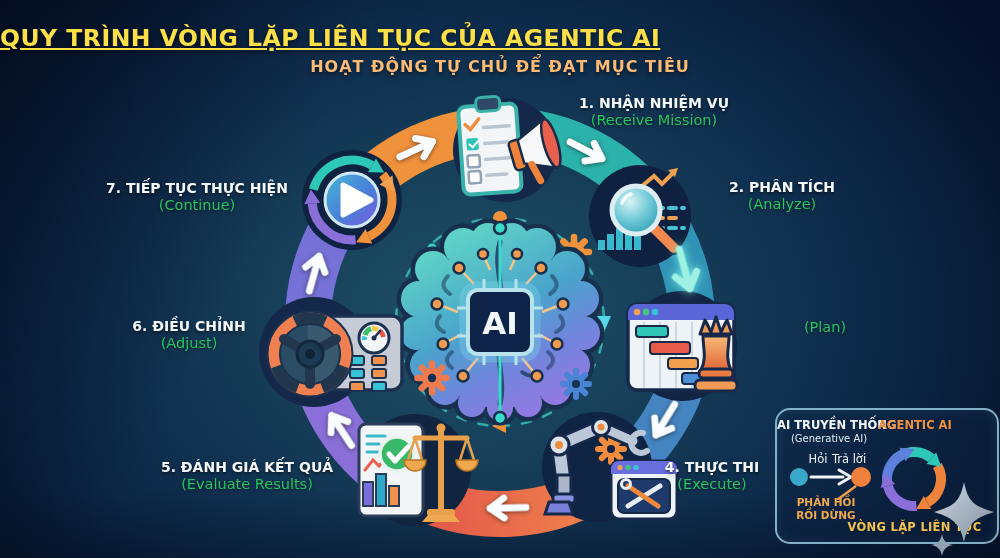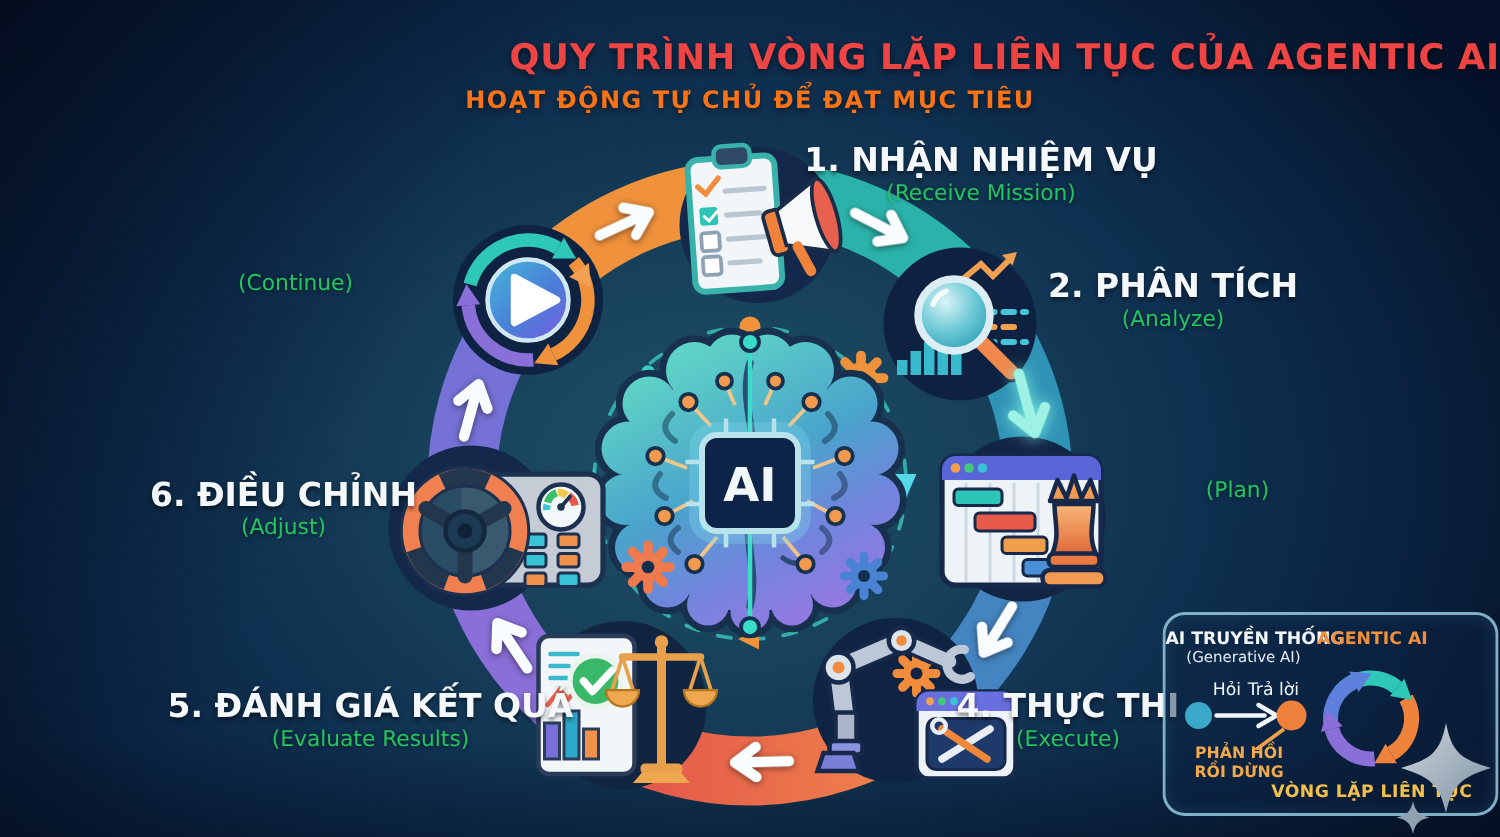--- a/index.html
+++ b/index.html
@@ -5,28 +5,28 @@
   html,body{margin:0;padding:0;background:#05112a;}
   .stage{position:relative;width:1000px;height:558px;overflow:hidden;
          font-family:"DejaVu Sans","Liberation Sans",sans-serif;}
   .bg{position:absolute;inset:0;
       background:
         linear-gradient(118deg, rgba(4,10,26,.6) 0%, rgba(4,10,26,0) 30%),
         linear-gradient(0deg, rgba(4,10,26,.35) 0%, rgba(4,10,26,0) 12%),
         radial-gradient(620px 470px at 47% 56%,
           #1f5168 0%, #17405a 30%, #0f3050 54%, #0a2342 74%, #071830 90%, #05112a 100%);}
   .scene{position:absolute;inset:0;width:1000px;height:558px;}
-  .hdr-title{position:absolute;top:24px;left:0;width:100%;text-align:right;
-      font-size:23.5px;font-weight:bold;letter-spacing:.5px;color:#ef4444;
-      text-shadow:0 2px 5px rgba(0,0,0,.55);}
+  .hdr-title{position:absolute;top:24px;left:0;width:100%;text-align:left;
+      font-size:23.5px;font-weight:bold;letter-spacing:.5px;color:#fde047;
+      text-shadow:0 2px 5px rgba(0,0,0,.55);text-decoration:underline;}
   .hdr-sub{position:absolute;top:57px;left:0;width:100%;text-align:center;
-      font-size:16px;font-weight:bold;letter-spacing:1px;color:#f97316;
+      font-size:16px;font-weight:bold;letter-spacing:1px;color:#fdba74;
       text-shadow:0 2px 4px rgba(0,0,0,.5);}
   .step-label{position:absolute;transform:translateX(-50%);text-align:center;white-space:nowrap;}
-  .step-title{font-size:22px;font-weight:bold;color:#f4f8fb;text-shadow:0 2px 3px rgba(0,0,0,.5);}
+  .step-title{font-size:14px;font-weight:bold;color:#f4f8fb;text-shadow:0 2px 3px rgba(0,0,0,.5);}
   .step-sub{font-size:14.5px;color:#22c55e;margin-top:1px;text-shadow:0 1px 3px rgba(0,0,0,.5);}
   .legend{position:absolute;left:775px;top:408px;width:220px;height:132px;
       border:2px solid rgba(160,212,232,.8);border-radius:15px;
       background:rgba(13,36,66,.45);box-shadow:0 0 12px rgba(90,170,210,.15) inset;}
   .lg{position:absolute;white-space:nowrap;}
   .lg-ltitle{left:0;top:8px;width:104px;text-align:center;font-size:11.5px;font-weight:bold;color:#f2f6f9;}
   .lg-lsub{left:0;top:23px;width:104px;text-align:center;font-size:10px;color:#e4edf3;}
   .lg-ask{left:10px;top:42px;width:30px;text-align:center;font-size:11.5px;color:#f2f6f9;margin-left:16px;}
   .lg-ans{left:52px;top:42px;width:40px;text-align:center;font-size:11.5px;color:#f2f6f9;}
   .lg-feedback{left:9px;top:86px;width:80px;text-align:center;font-size:10.5px;font-weight:bold;
@@ -492,20 +492,21 @@
   </div>
   <div class="step-label" style="left:247px;top:459px">
     <div class="step-title">5. ĐÁNH GIÁ KẾT QUẢ</div>
     <div class="step-sub">(Evaluate Results)</div>
   </div>
   <div class="step-label" style="left:189px;top:318px">
     <div class="step-title">6. ĐIỀU CHỈNH</div>
     <div class="step-sub">(Adjust)</div>
   </div>
   <div class="step-label" style="left:197px;top:180px">
+    <div class="step-title">7. TIẾP TỤC THỰC HIỆN</div>
     <div class="step-sub">(Continue)</div>
   </div>
 
   <div class="legend">
     <div class="lg lg-ltitle">AI TRUYỀN THỐNG</div>
     <div class="lg lg-lsub">(Generative AI)</div>
     <div class="lg lg-ask">Hỏi</div>
     <div class="lg lg-ans">Trả lời</div>
     <svg class="lg-svg" width="110" height="36" viewBox="0 0 110 36">
       <circle cx="18" cy="13" r="9" fill="#3aa8c8"></circle>

